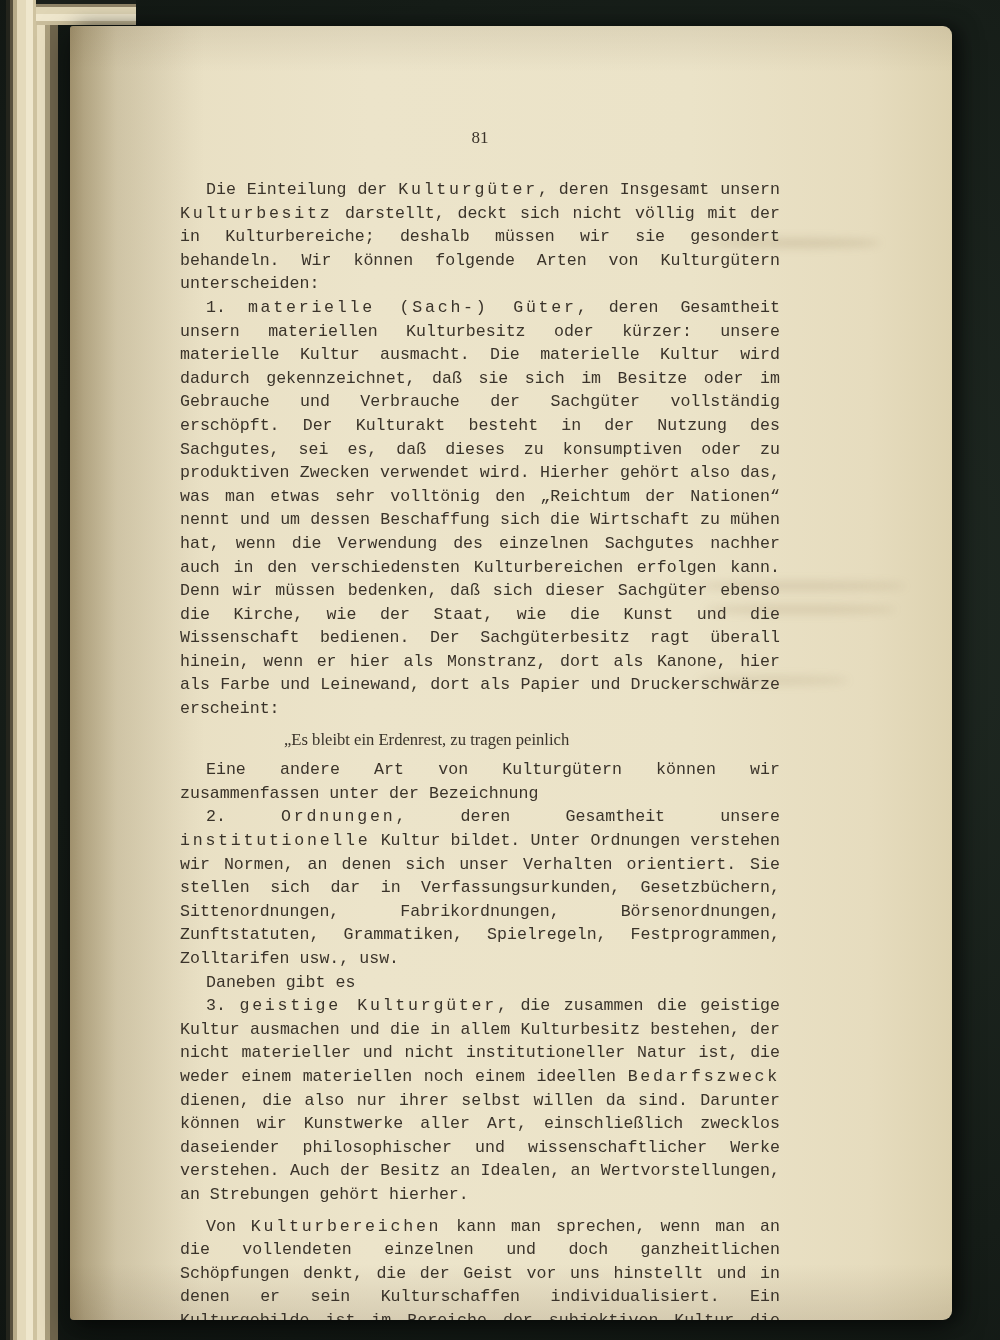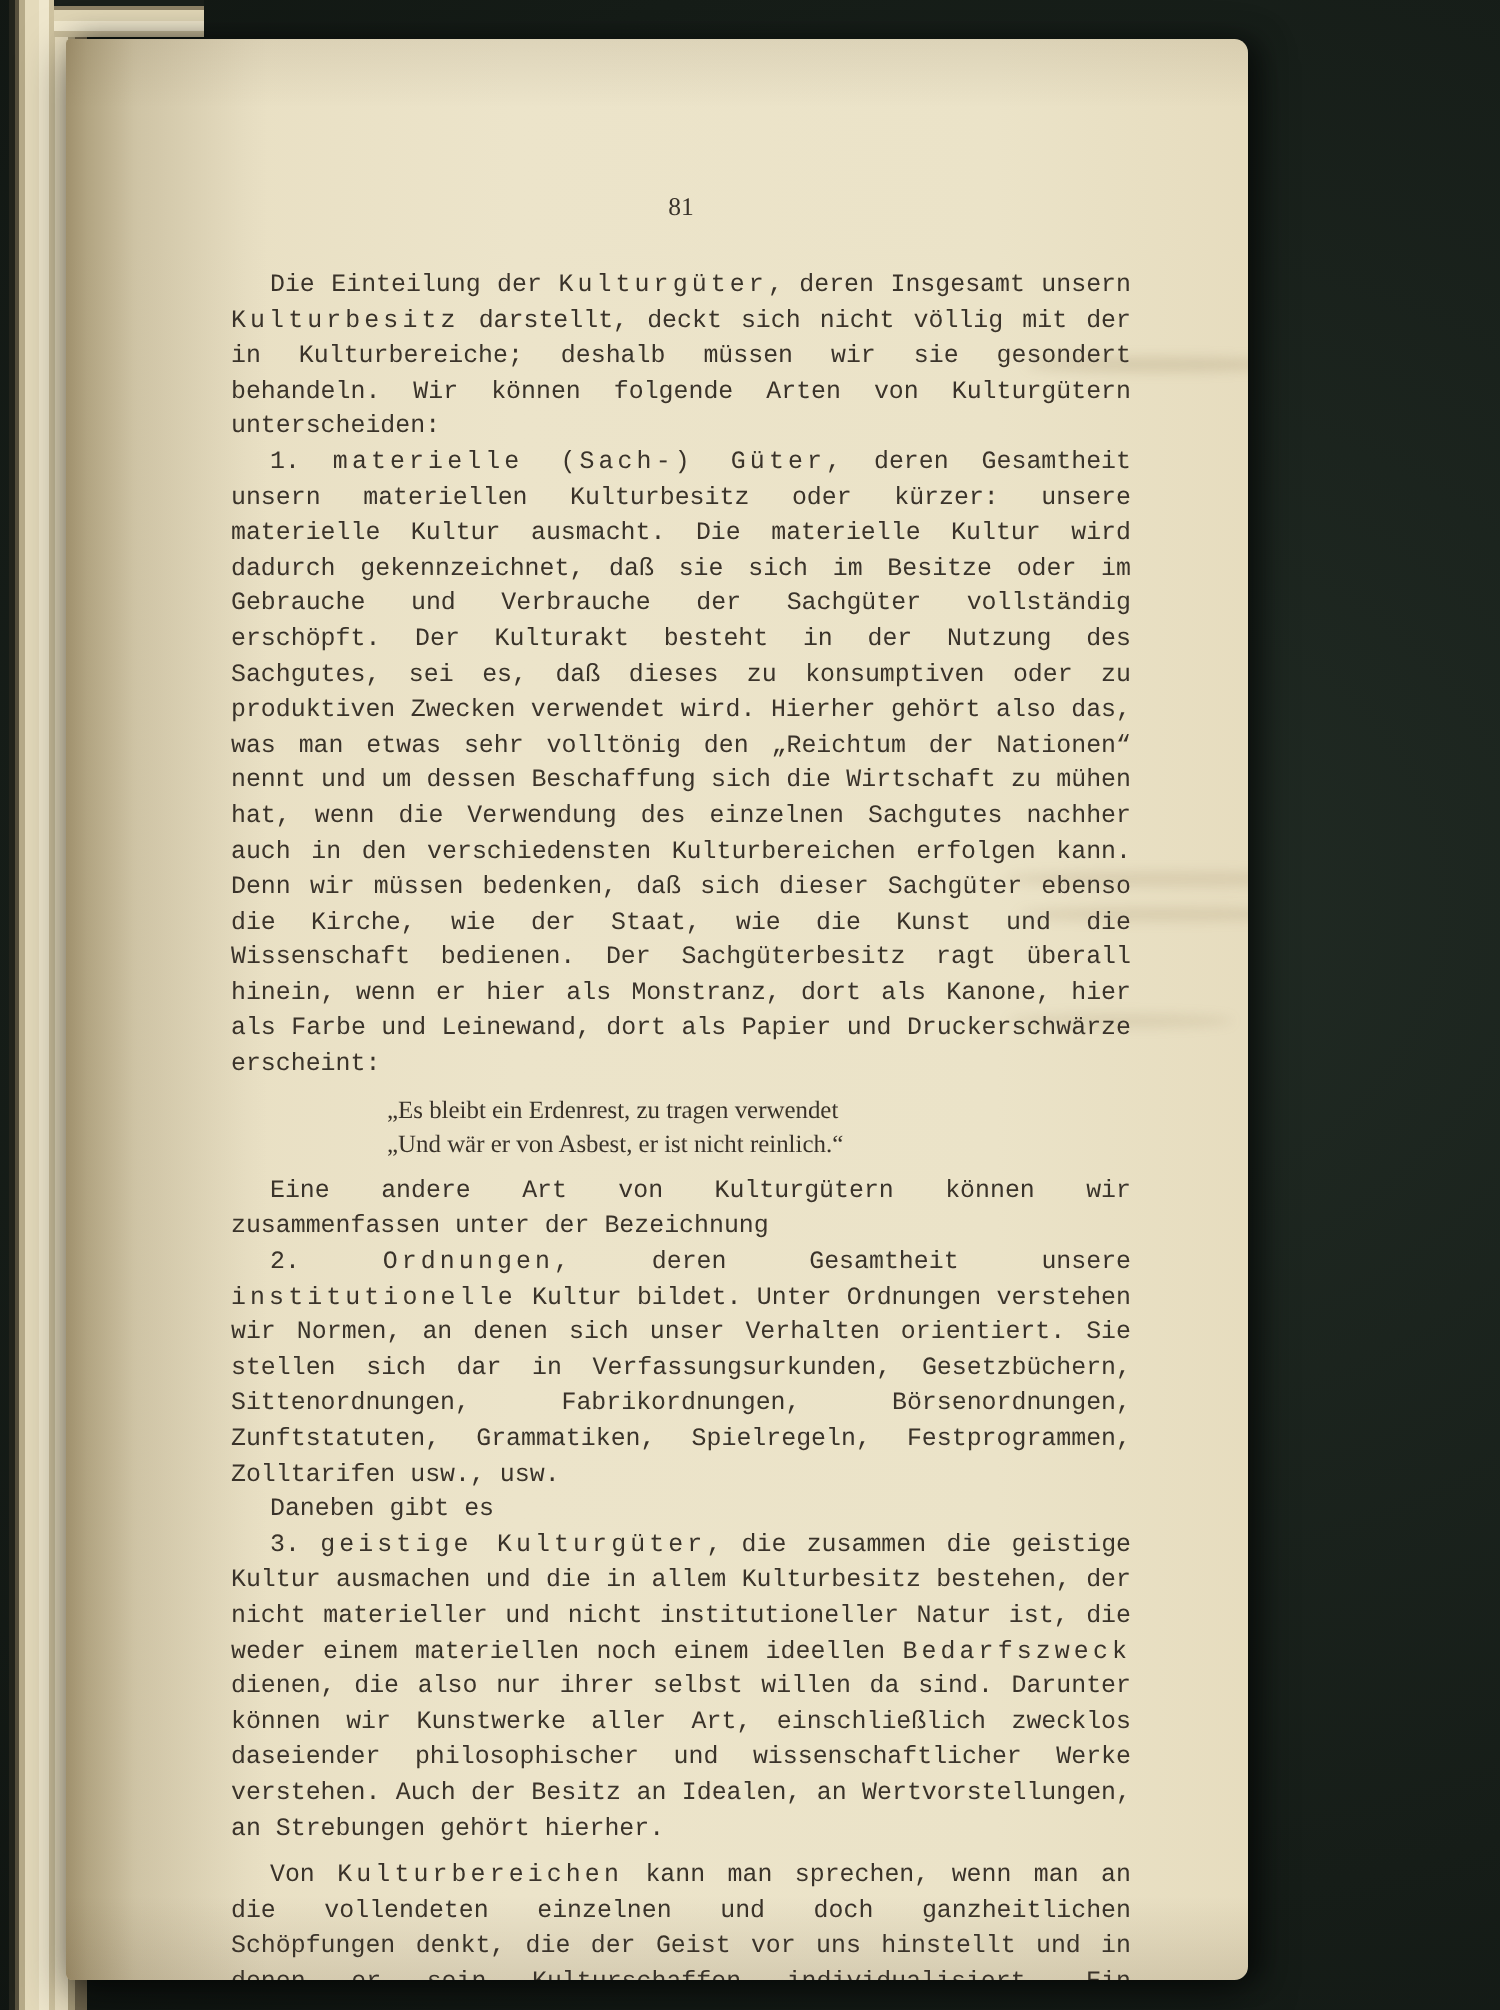--- a/index.html
+++ b/index.html
@@ -27,21 +27,21 @@
     position:absolute;left:36px;top:0;width:100px;height:28px;
     background:linear-gradient(180deg,
       #1a1f1a 0px 4px,
       #8d8165 4px 7px,
       #dfd5b5 7px 14px,
       #efe7cd 14px 21px,
       #c9bd9b 21px 25px,
       rgba(0,0,0,0) 25px);
   }
   .page{
-    position:absolute;left:44px;top:26px;width:788px;height:1294px;overflow:hidden;
+    position:absolute;left:70px;top:26px;width:882px;height:1294px;overflow:hidden;
     border-radius:3px 9px 9px 4px;
     background:
       linear-gradient(180deg, rgba(90,70,40,0.10) 0px, rgba(90,70,40,0) 46px),
       linear-gradient(0deg, rgba(80,60,35,0.14) 0px, rgba(80,60,35,0) 56px),
       linear-gradient(90deg,
         #c6b891 0px, #d5c9a4 14px, #e1d7b8 48px, #e9e0c4 120px,
         #ece4ca 300px, #ebe3c8 620px, #e6dcbe 800px, #ddd2b0 882px);
     box-shadow:8px 0 18px rgba(0,0,0,0.45), 0 10px 30px rgba(0,0,0,0.5);
   }
   .gutter{
@@ -89,22 +89,21 @@
     <div class="smudge s2"></div>
     <div class="smudge s3"></div>
     <div class="smudge s4"></div>
 
     <div class="pageno">81</div>
 
     <div class="text-block">
         <p class="para"><span>Die Einteilung der </span><span class="gesperrt">Kulturgüter</span><span>, deren Insgesamt unsern </span><span class="gesperrt">Kulturbesitz</span><span> darstellt, deckt sich nicht völlig mit der in Kulturbereiche; deshalb müssen wir sie gesondert behandeln. Wir können folgende Arten von Kulturgütern unterscheiden:</span></p>
         <p class="para"><span>1. </span><span class="gesperrt">materielle (Sach-) Güter</span><span>, deren Gesamtheit unsern materiellen Kulturbesitz oder kürzer: unsere materielle Kultur ausmacht. Die materielle Kultur wird dadurch gekennzeichnet, daß sie sich im Besitze oder im Gebrauche und Verbrauche der Sachgüter vollständig erschöpft. Der Kulturakt besteht in der Nutzung des Sachgutes, sei es, daß dieses zu konsumptiven oder zu produktiven Zwecken verwendet wird. Hierher gehört also das, was man etwas sehr volltönig den „Reichtum der Nationen“ nennt und um dessen Beschaffung sich die Wirtschaft zu mühen hat, wenn die Verwendung des einzelnen Sachgutes nachher auch in den verschiedensten Kulturbereichen erfolgen kann. Denn wir müssen bedenken, daß sich dieser Sachgüter ebenso die Kirche, wie der Staat, wie die Kunst und die Wissenschaft bedienen. Der Sachgüterbesitz ragt überall hinein, wenn er hier als Monstranz, dort als Kanone, hier als Farbe und Leinewand, dort als Papier und Druckerschwärze erscheint:</span></p>
         <div class="quote">
-          <div class="quote-line">„Es bleibt ein Erdenrest, zu tragen verwendet</div>
-          <div class="quote-line">„Und wär er von Asbest, er ist nicht reinlich.“</div>
+          <div class="quote-line">„Es bleibt ein Erdenrest, zu tragen peinlich</div>
         </div>
         <p class="para"><span>Eine andere Art von Kulturgütern können wir zusammenfassen unter der Bezeichnung</span></p>
         <p class="para"><span>2. </span><span class="gesperrt">Ordnungen</span><span>, deren Gesamtheit unsere </span><span class="gesperrt">institutionelle</span><span> Kultur bildet. Unter Ordnungen verstehen wir Normen, an denen sich unser Verhalten orientiert. Sie stellen sich dar in Verfassungsurkunden, Gesetzbüchern, Sittenordnungen, Fabrikordnungen, Börsenordnungen, Zunftstatuten, Grammatiken, Spielregeln, Festprogrammen, Zolltarifen usw., usw.</span></p>
         <p class="para"><span>Daneben gibt es</span></p>
         <p class="para"><span>3. </span><span class="gesperrt">geistige Kulturgüter</span><span>, die zusammen die geistige Kultur ausmachen und die in allem Kulturbesitz bestehen, der nicht materieller und nicht institutioneller Natur ist, die weder einem materiellen noch einem ideellen </span><span class="gesperrt">Bedarfszweck</span><span> dienen, die also nur ihrer selbst willen da sind. Darunter können wir Kunstwerke aller Art, einschließlich zwecklos daseiender philosophischer und wissenschaftlicher Werke verstehen. Auch der Besitz an Idealen, an Wertvorstellungen, an Strebungen gehört hierher.</span></p>
         <p class="para space-before"><span>Von </span><span class="gesperrt">Kulturbereichen</span><span> kann man sprechen, wenn man an die vollendeten einzelnen und doch ganzheitlichen Schöpfungen denkt, die der Geist vor uns hinstellt und in denen er sein Kulturschaffen individualisiert. Ein Kulturgebilde ist im Bereiche der subjektiven Kultur die vollendete</span></p>
       </div>
 
   </div>
 </div>

